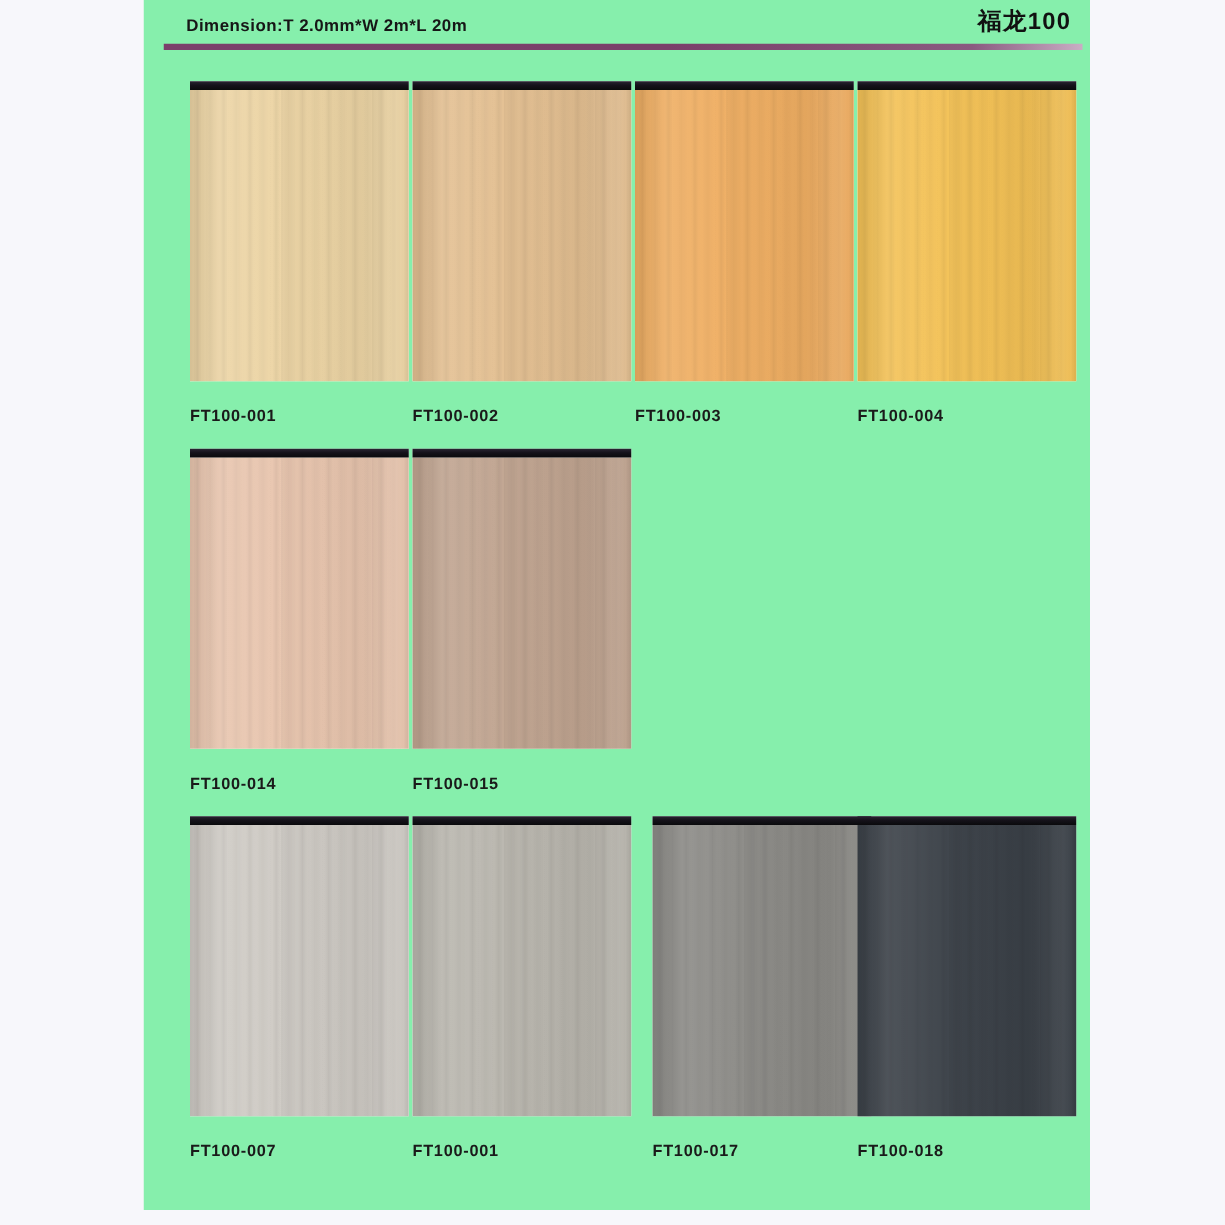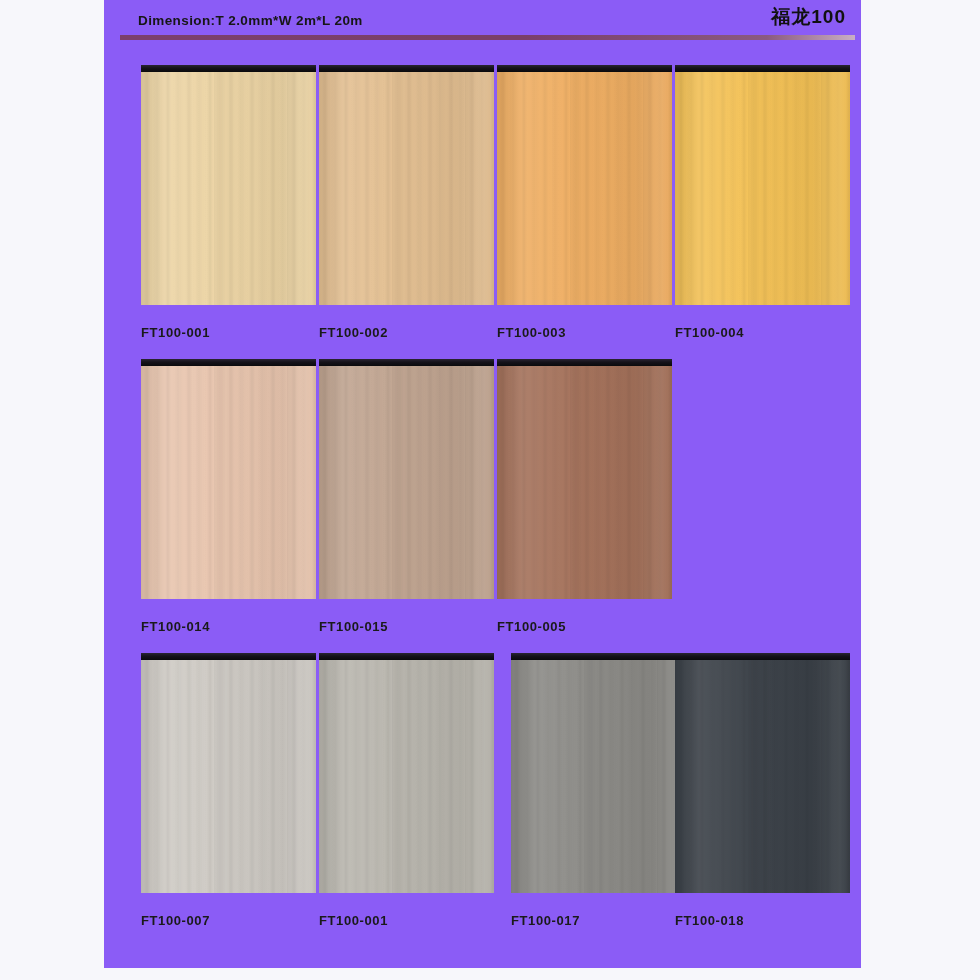--- a/index.html
+++ b/index.html
@@ -9,25 +9,25 @@
   body {
     width: 980px;
     height: 980px;
     overflow: hidden;
     background: #f7f7fb;
     font-family: "Liberation Sans", sans-serif;
   }
 
   #catalog-page {
     position: absolute;
-    left: 104px;
+    left: 115px;
     top: 0;
     width: 757px;
     height: 968px;
-    background: #8b5cf6;
+    background: #86efac;
   }
 
   
   #catalog-header {
     position: absolute;
     left: 0;
     top: 0;
     width: 757px;
     height: 45px;
   }
@@ -203,30 +203,20 @@
       <div class="swatch-cell" style="left: 215px; top: 314px;">
         <div class="swatch-figure">
           <div class="swatch-face" style="background: rgb(192, 164, 144);">
             <div class="swatch-grain"></div>
             <div class="swatch-sheen"></div>
           </div>
           <div class="swatch-edge" style="background: linear-gradient(rgb(42, 37, 51) 0%, rgb(21, 18, 26) 45%, rgb(10, 10, 12) 100%);"></div>
         </div>
         <div class="swatch-label">FT100-015</div>
       </div>
-      <div class="swatch-cell" style="left: 393px; top: 314px;">
-        <div class="swatch-figure">
-          <div class="swatch-face" style="background: rgb(164, 113, 90);">
-            <div class="swatch-grain"></div>
-            <div class="swatch-sheen"></div>
-          </div>
-          <div class="swatch-edge" style="background: linear-gradient(rgb(42, 37, 51) 0%, rgb(21, 18, 26) 45%, rgb(10, 10, 12) 100%);"></div>
-        </div>
-        <div class="swatch-label">FT100-005</div>
-      </div>
       <div class="swatch-cell" style="left: 37px; top: 608px;">
         <div class="swatch-figure">
           <div class="swatch-face" style="background: rgb(206, 202, 196);">
             <div class="swatch-grain"></div>
             <div class="swatch-sheen"></div>
           </div>
           <div class="swatch-edge" style="background: linear-gradient(rgb(42, 37, 51) 0%, rgb(21, 18, 26) 45%, rgb(10, 10, 12) 100%);"></div>
         </div>
         <div class="swatch-label">FT100-007</div>
       </div>

